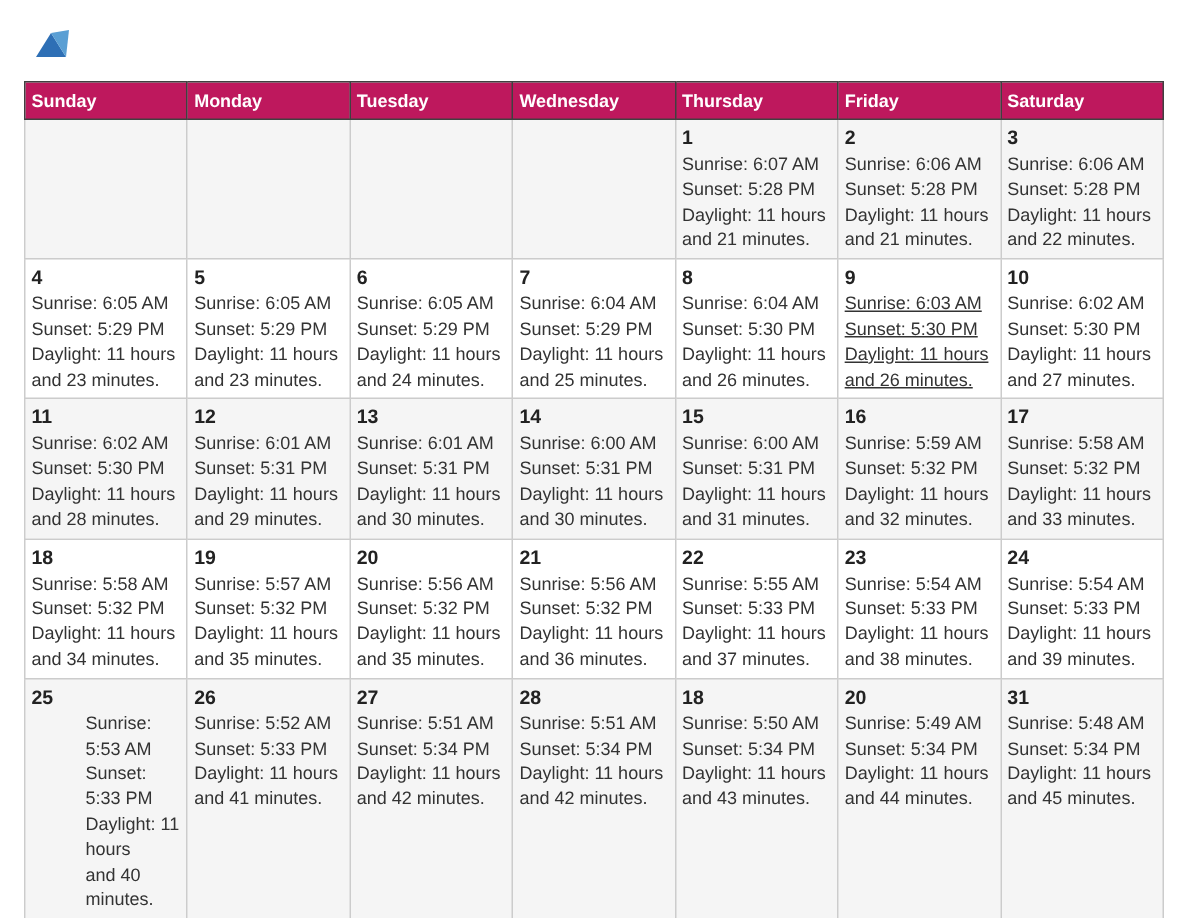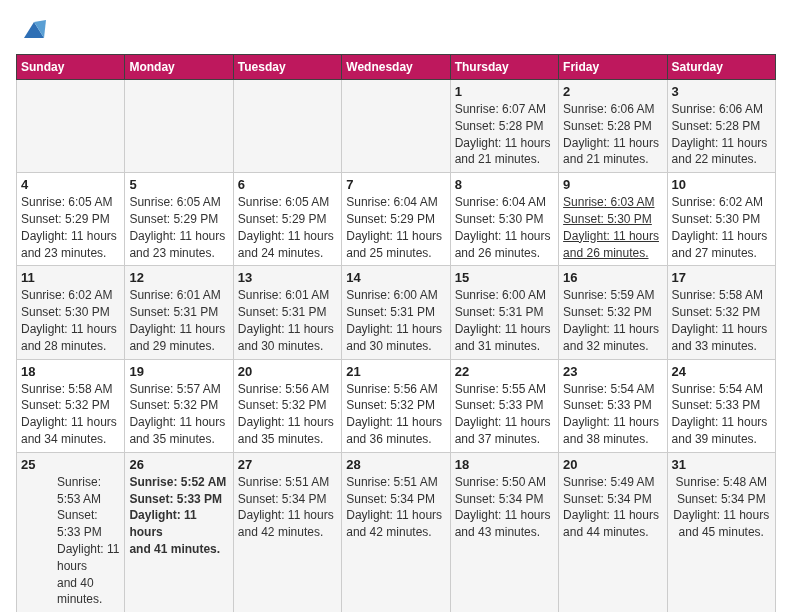--- a/index.html
+++ b/index.html
@@ -307,21 +307,21 @@
       <tr>
         <td>
           <div class="day-num">25</div>
           <div class="day-info" style="white-space: pre-line; margin-left: 36px;">Sunrise: 5:53 AM
 Sunset: 5:33 PM
 Daylight: 11 hours
 and 40 minutes.</div>
         </td>
         <td>
           <div class="day-num">26</div>
-          <div class="day-info" style="white-space: pre-line; font-weight: bold;">Sunrise: 5:52 AM
+          <div class="day-info" style="white-space: pre-line;">Sunrise: 5:52 AM
 Sunset: 5:33 PM
 Daylight: 11 hours
 and 41 minutes.</div>
         </td>
         <td>
           <div class="day-num">27</div>
           <div class="day-info" style="white-space: pre-line;">Sunrise: 5:51 AM
 Sunset: 5:34 PM
 Daylight: 11 hours
 and 42 minutes.</div>
@@ -342,20 +342,20 @@
         </td>
         <td>
           <div class="day-num">20</div>
           <div class="day-info" style="white-space: pre-line;">Sunrise: 5:49 AM
 Sunset: 5:34 PM
 Daylight: 11 hours
 and 44 minutes.</div>
         </td>
         <td>
           <div class="day-num">31</div>
-          <div class="day-info" style="white-space: pre-line; text-align: center;">Sunrise: 5:48 AM
+          <div class="day-info" style="white-space: pre-line;">Sunrise: 5:48 AM
 Sunset: 5:34 PM
 Daylight: 11 hours
 and 45 minutes.</div>
         </td>
       </tr>
     </tbody>
 </table>
 
 </body></html>

